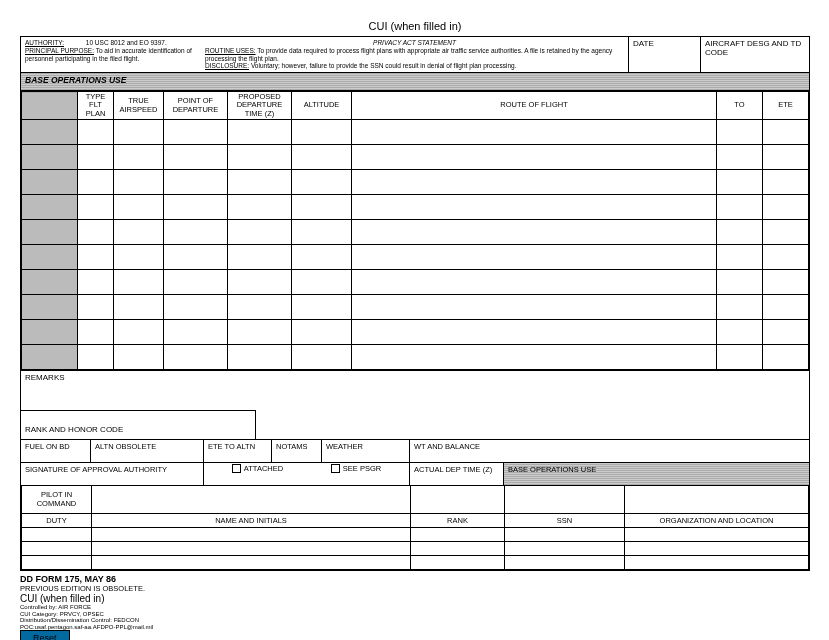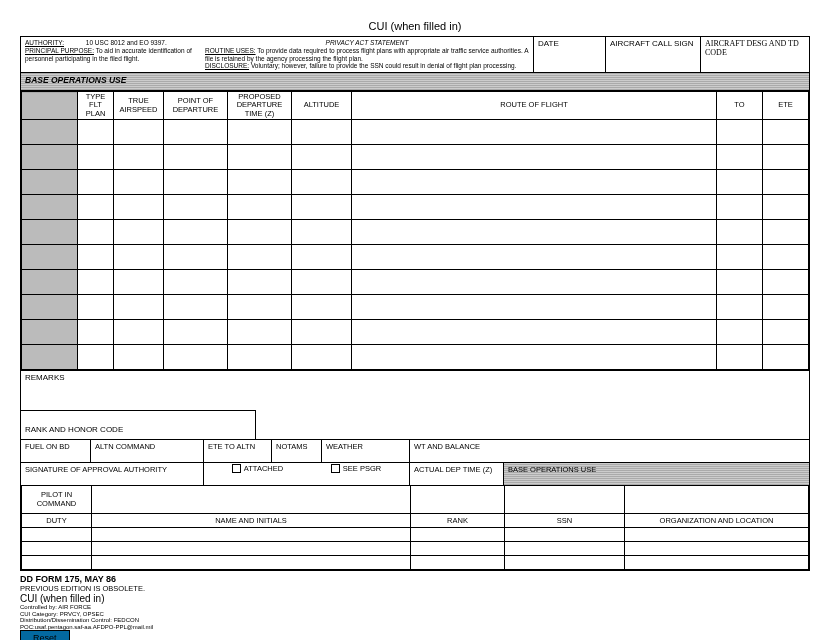--- a/index.html
+++ b/index.html
@@ -43,21 +43,21 @@
     font-size: 6.5px;
     line-height: 1.2;
   }
   .date-box, .callsign-box, .desg-box {
     border-right: 1px solid #000;
     padding: 2px 4px;
     font-size: 8px;
   }
   .date-box { width: 72px; }
   .callsign-box { width: 95px; }
-  .desg-box { width: 108px; border-right: none; font-family: Liberation Serif, serif; }
+  .desg-box { width: 108px; border-right: none; }
   .base-ops-bar {
     background: repeating-linear-gradient(0deg, #aaa, #aaa 1px, #ccc 1px, #ccc 2px);
     background-color: #bbb;
     padding: 2px 4px;
     font-style: italic;
     font-weight: bold;
     font-size: 8.5px;
     border-bottom: 1px solid #000;
     height: 18px;
   }
@@ -173,21 +173,20 @@
         </div>
         <div class="privacy-right">
           <div style="text-align:center" class="ital">PRIVACY ACT STATEMENT</div>
           <div><span class="underline">ROUTINE USES:</span>
             <span>To provide data required to process flight plans with appropriate air traffic service authorities.  A file is retained by the agency processing the flight plan.</span></div>
           <div><span class="underline">DISCLOSURE:</span>
             <span>Voluntary; however, failure to provide the SSN could result in denial of flight plan processing.</span></div>
         </div>
       </div>
       <div class="date-box">DATE</div>
-      <div class="callsign-box">AIRCRAFT CALL SIGN</div>
       <div class="desg-box">AIRCRAFT DESG AND TD CODE</div>
     </div>
 
     <div class="base-ops-bar">BASE OPERATIONS USE</div>
 
     <table class="flight-table">
       <colgroup>
         <col style="width:56px">
           <col style="width:36px">
           <col style="width:50px">
@@ -324,21 +323,21 @@
       </table>
 
     <div class="remarks-row">REMARKS</div>
 
     <div class="rank-honor-row">
       <div class="rank-honor-cell">RANK AND HONOR CODE</div>
     </div>
 
     <div class="lower-row">
       <div style="width:70px">FUEL ON BD</div>
-      <div style="width:113px">ALTN COMMAND</div>
+      <div style="width:113px">ALTN OBSOLETE</div>
       <div style="width:68px">ETE TO ALTN</div>
       <div style="width:50px">NOTAMS</div>
       <div style="width:88px">WEATHER</div>
       <div style="width:94px">WT AND BALANCE</div>
     </div>
 
     <div class="lower-row">
       <div style="width:183px">SIGNATURE OF APPROVAL AUTHORITY</div>
       <div style="width:206px;padding:0">
         <div style="padding:0 4px;display:flex;justify-content:space-around;align-items:center;height:11px">

